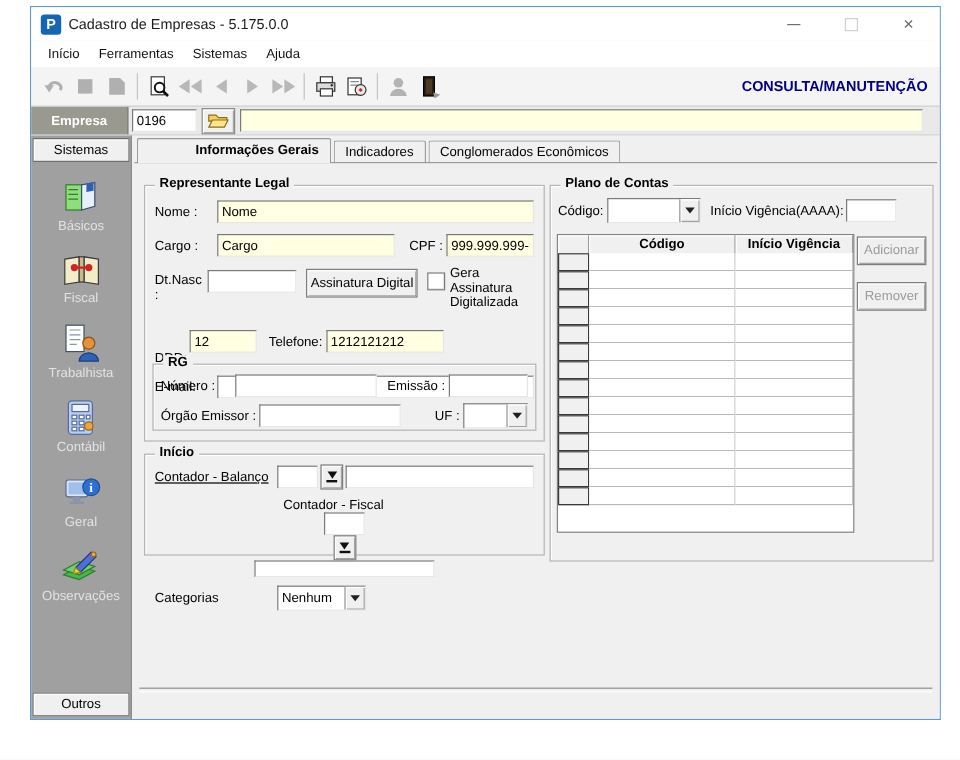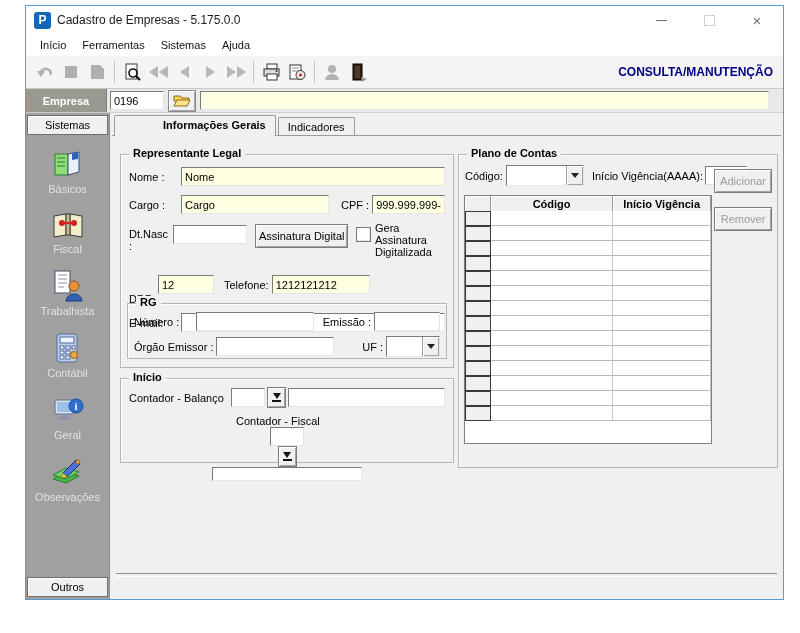--- a/index.html
+++ b/index.html
@@ -45,21 +45,21 @@
   .tab.active{font-weight:bold;padding-bottom:5px;position:relative;z-index:2;padding-left:48px;}
   .tabpage{position:absolute;left:2px;right:2px;top:22px;bottom:2px;border-top:1px solid #9a9a9a;background:#f0f0f0;}
   
   .grp{position:absolute;border:1px solid #b5b5b5;box-shadow:inset 1px 1px 0 #ffffff;}
   .grp>.gtitle{position:absolute;top:-8px;left:8px;background:#f0f0f0;padding:0 4px;font-weight:bold;}
   
   .tb{height:17px;background:#fff;border:1px solid;border-color:#7a7a7a #e6e6e6 #e6e6e6 #7a7a7a;padding:0 3px;font-size:11px;font-family:"Liberation Sans",sans-serif;}
   .tb.yellow{background:#ffffe1;}
   .row{display:flex;align-items:center;}
   .flbl{color:#000;}
-  .btn{background:#f0f0f0;border:1px solid #7d7d7d;box-shadow:inset 1px 1px 0 #ffffff, inset -1px -1px 0 #a3a3a3;font-size:11px;font-family:"Liberation Sans",sans-serif;color:#000;display:flex;align-items:center;justify-content:center;}
+  .btn{background:#f0f0f0;border:1px solid #7d7d7d;box-shadow:inset 1px 1px 0 #ffffff, inset -1px -1px 0 #a3a3a3;font-size:11px;font-family:"Liberation Sans",sans-serif;color:#000;display:flex;align-items:center;justify-content:center;margin-top:28px;}
   .btn.disabled{color:#9b9b9b;}
   .chk{width:13px;height:13px;background:#fff;border:1px solid #7a7a7a;box-shadow:inset -1px -1px 0 #e6e6e6;flex:0 0 auto;}
   .ddwrap{display:flex;align-items:center;height:19px;border:1px solid;border-color:#7a7a7a #e6e6e6 #e6e6e6 #7a7a7a;background:#fff;}
   .ddtext{flex:1;padding:0 3px;}
   .ddbtn{width:16px;height:100%;background:#f0f0f0;border-left:1px solid #9a9a9a;box-shadow:inset 1px 1px 0 #fff, inset -1px -1px 0 #a3a3a3;display:flex;align-items:center;justify-content:center;}
   .caret{width:0;height:0;border-left:4px solid transparent;border-right:4px solid transparent;border-top:5px solid #222;}
   .lookupbtn{width:17px;height:19px;background:#f0f0f0;border:1px solid #7d7d7d;box-shadow:inset 1px 1px 0 #fff, inset -1px -1px 0 #a3a3a3;display:flex;flex-direction:column;align-items:center;justify-content:center;margin-left:2px;margin-right:2px;}
   .lookupbtn .ar{width:0;height:0;border-left:4px solid transparent;border-right:4px solid transparent;border-top:6px solid #111;}
   .lookupbtn .ul{width:9px;height:2px;background:#111;margin-top:1px;}
   
@@ -268,20 +268,21 @@
         <div class="lbl">Observações</div>
       </div>
 
       <div class="sbtn bottom">Outros</div>
     </div>
 
     <div class="main">
       <div class="tabstrip">
         <div class="tab active">Informações Gerais</div>
         <div class="tab">Indicadores</div>
+        <div class="tab">Conglomerados Econômicos</div>
       </div>
 
       <div class="tabpage">
 
         <div class="grp" style="left:8px;top:18px;width:332px;height:212px;">
           <div class="gtitle">Representante Legal</div>
 
           <div class="row" style="margin:12px 8px 0 8px;">
             <span class="flbl" style="width:52px;">Nome :</span>
             <input class="tb yellow" style="flex: 1 1 0%;" value="Nome">
@@ -333,39 +334,48 @@
                   </span>
               </div>
             </div>
           </div>
         </div>
 
         <div class="grp" style="left:8px;top:242px;width:332px;height:83px;">
           <div class="gtitle">Início</div>
 
           <div class="row" style="margin:8px 8px 0 8px;">
-            <span class="flbl" style="width:102px;">Contador - Balanço</span>
+            <span class="flbl" style="width:102px;text-decoration:underline;">Contador - Balanço</span>
             <input class="tb" style="width: 26px;" value="">
             <div class="lookupbtn">
                 <span class="ar"></span>
                 <span class="ul"></span>
               </div>
             <input class="tb" style="flex: 1 1 0%;" readonly="" value="">
           </div>
 
           <div class="row" style="margin:7px 8px 0 8px;flex-direction:column;">
             <span class="flbl" style="width:102px;">Contador - Fiscal</span>
             <input class="tb" style="width: 26px;" value="">
             <div class="lookupbtn">
                 <span class="ar"></span>
                 <span class="ul"></span>
               </div>
             <input class="tb" style="flex: 1 1 0%;" readonly="" value="">
           </div>
 
+          <div class="row" style="margin:7px 8px 0 8px;">
+            <span class="flbl" style="width:102px;">Categorias</span>
+            <div class="ddwrap" style="width:72px;">
+              <span class="ddtext">Nenhum</span>
+              <span class="ddbtn">
+                  <span class="caret"></span>
+                </span>
+            </div>
+          </div>
         </div>
 
         <div class="grp" style="left:346px;top:18px;width:318px;height:312px;">
           <div class="gtitle">Plano de Contas</div>
 
           <div class="row" style="margin:10px 6px 0 6px;">
             <span class="flbl">Código:</span>
             <div class="ddwrap" style="width:76px;margin-left:3px;">
               <span class="ddtext"></span>
               <span class="ddbtn">

